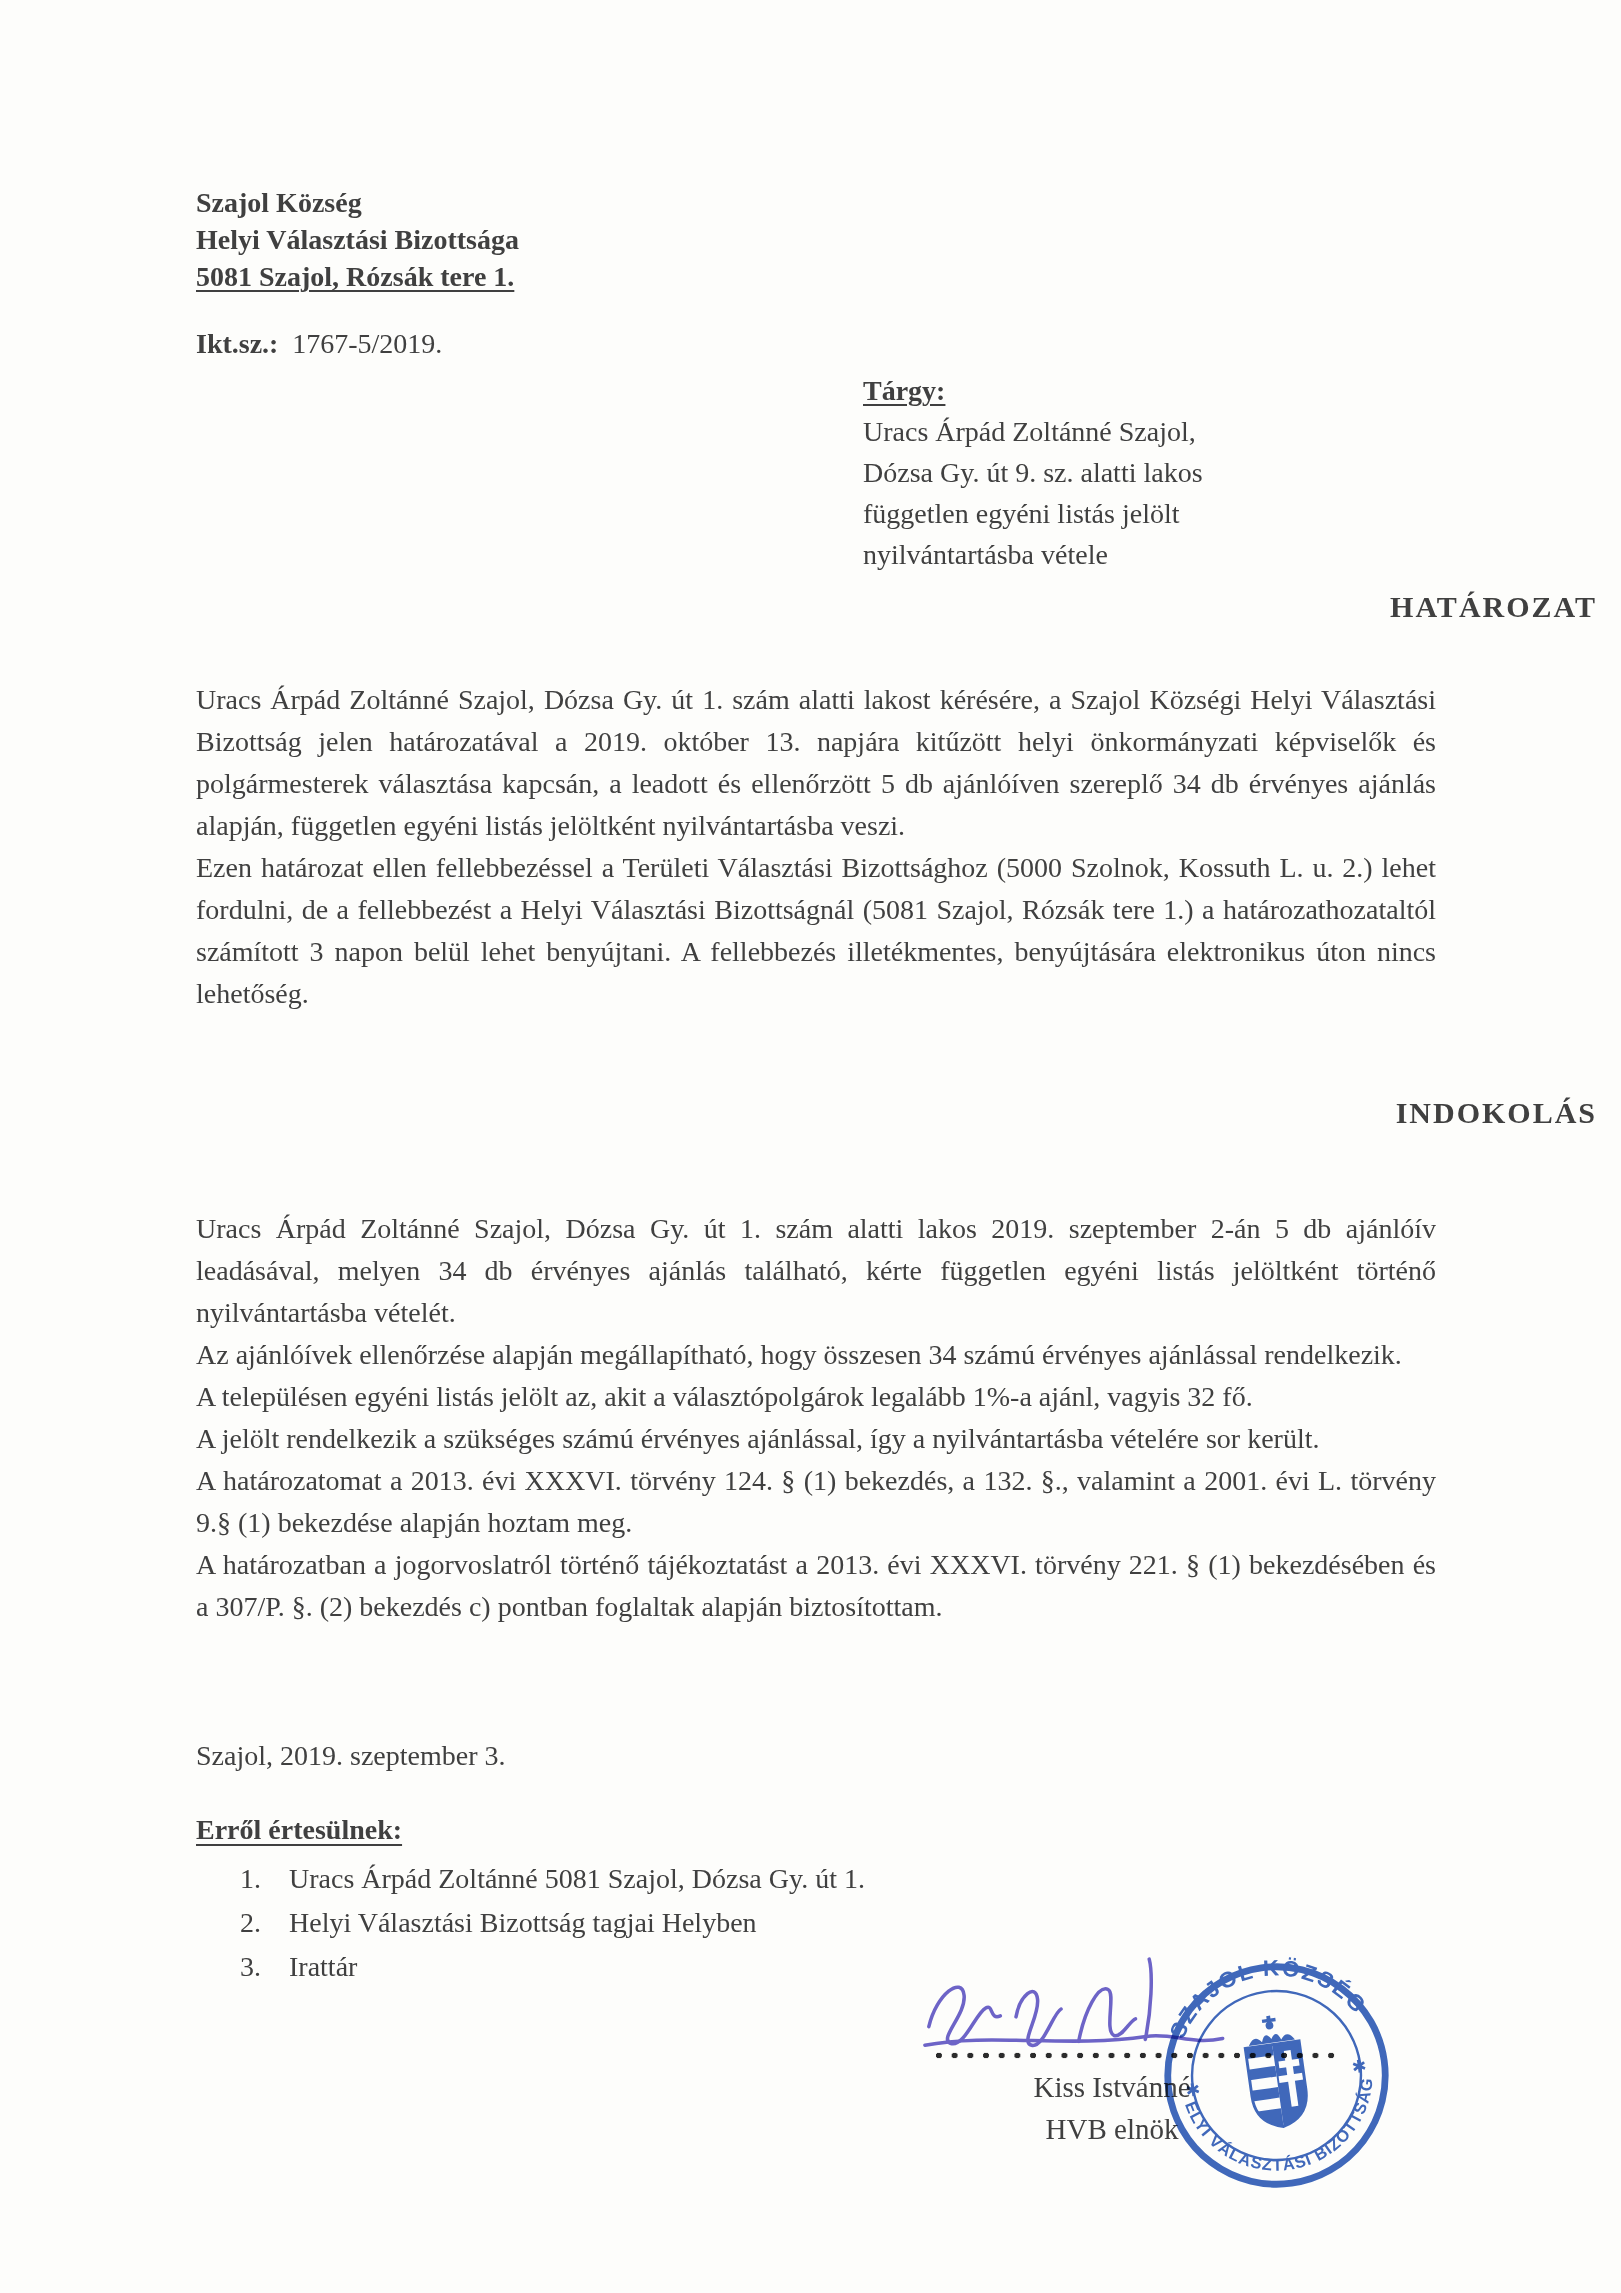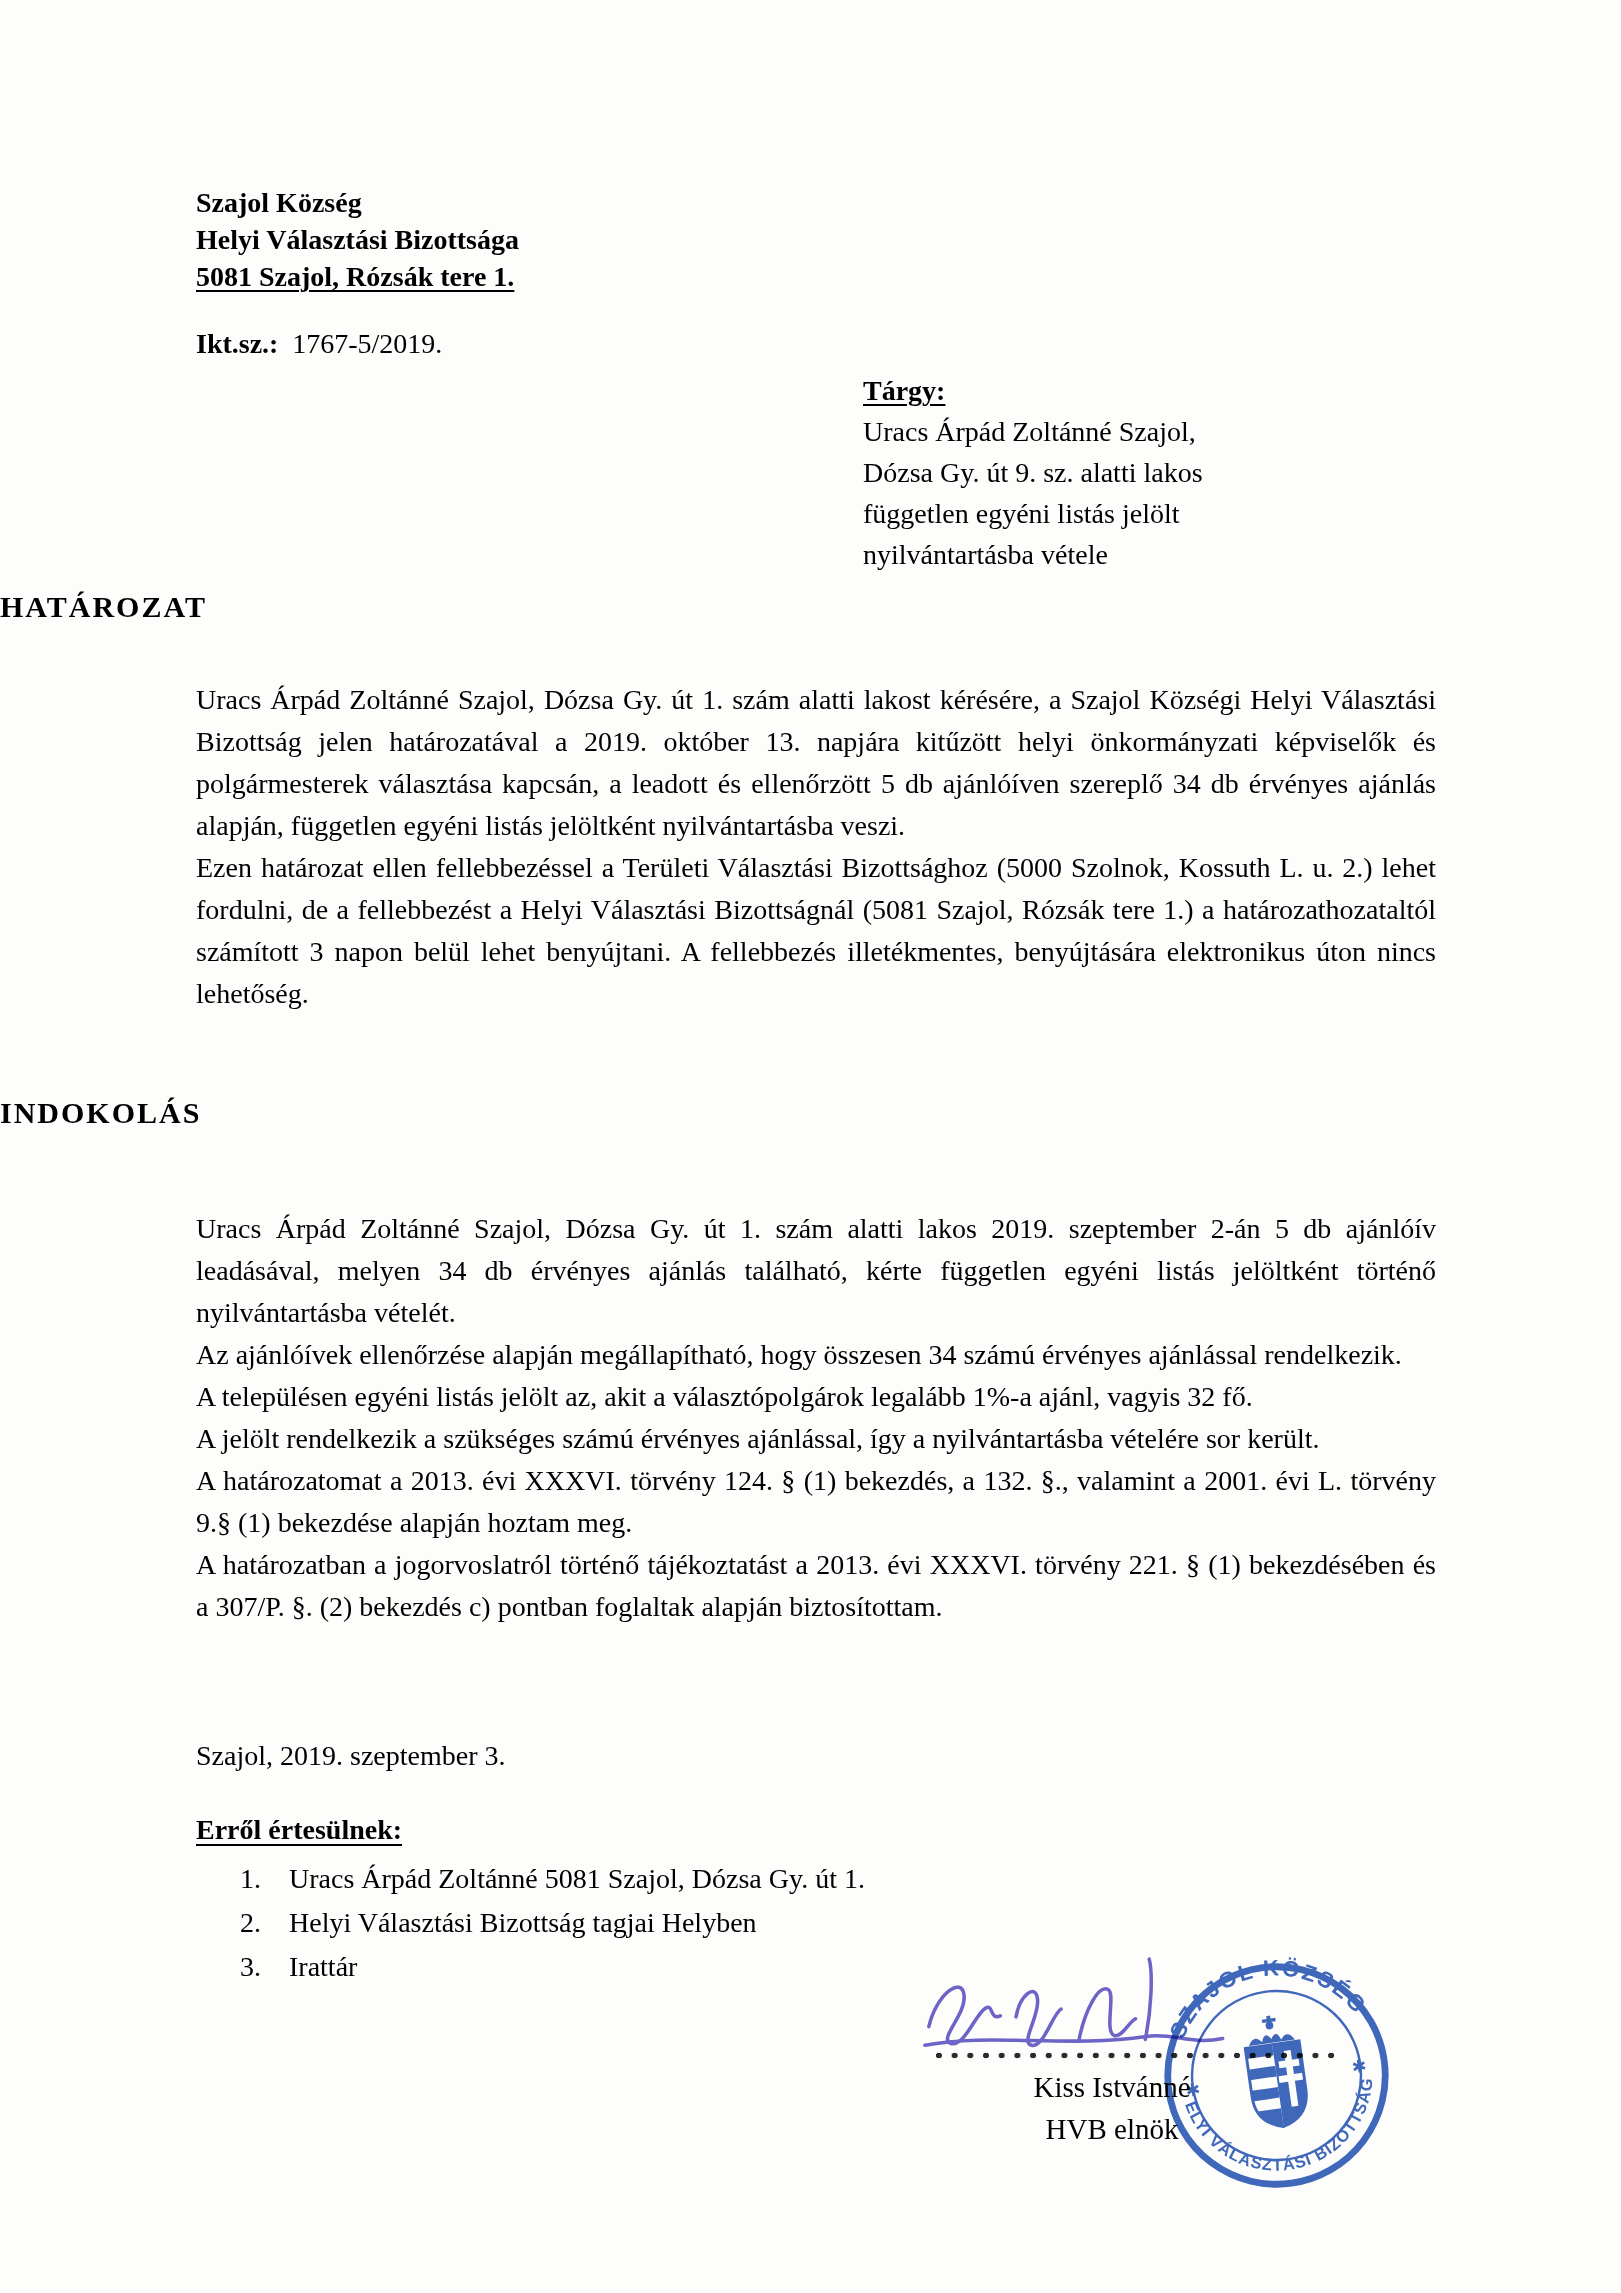--- a/index.html
+++ b/index.html
@@ -3,34 +3,34 @@
 <meta charset="utf-8">
 <title>Scanned document</title>
 <style>
   html,body{margin:0;padding:0;background:#9a9a9a;}
   .page{
     position:relative;
     width:1621px;height:2294px;
     margin:0 auto;
     background:#fdfdfb;
     font-family:"Liberation Serif","DejaVu Serif",serif;
-    color:#000000;
+    color:#404040;
     overflow:hidden;
   }
   .abs{position:absolute;}
   .u{text-decoration:underline;text-decoration-thickness:2px;text-underline-offset:3.9px;}
 
   .header-block{left:196px;top:184px;font-size:28px;font-weight:bold;line-height:37px;}
   .ref-line{left:196px;top:325px;font-size:28px;line-height:37px;}
   .ref-line .label{font-weight:bold;text-decoration-thickness:2px;text-underline-offset:3.9px;margin-right:13.7px;}
 
   .subject-block{left:863px;top:370px;font-size:28px;line-height:41px;display:flex;flex-direction:column;}
   .subject-label{font-weight:bold;text-decoration:underline;text-decoration-thickness:2px;text-underline-offset:3.9px;margin-right:13.7px;white-space:nowrap;}
 
-  .center-heading{left:0;width:1597px;text-align:left;font-size:30px;font-weight:bold;letter-spacing:2px;}
+  .center-heading{left:0;width:1597px;text-align:right;font-size:30px;font-weight:bold;letter-spacing:2px;}
   .h-decision{top:590px;}
   .h-reasoning{top:1096px;}
 
   .body-block{left:196px;width:1240px;font-size:28px;line-height:42px;text-align:justify;}
   .body-block p{margin:0;}
   .decision-body{top:679px;}
   .reasoning-body{top:1208px;}
 
   .date-line{left:196px;top:1740px;font-size:28px;}
 

